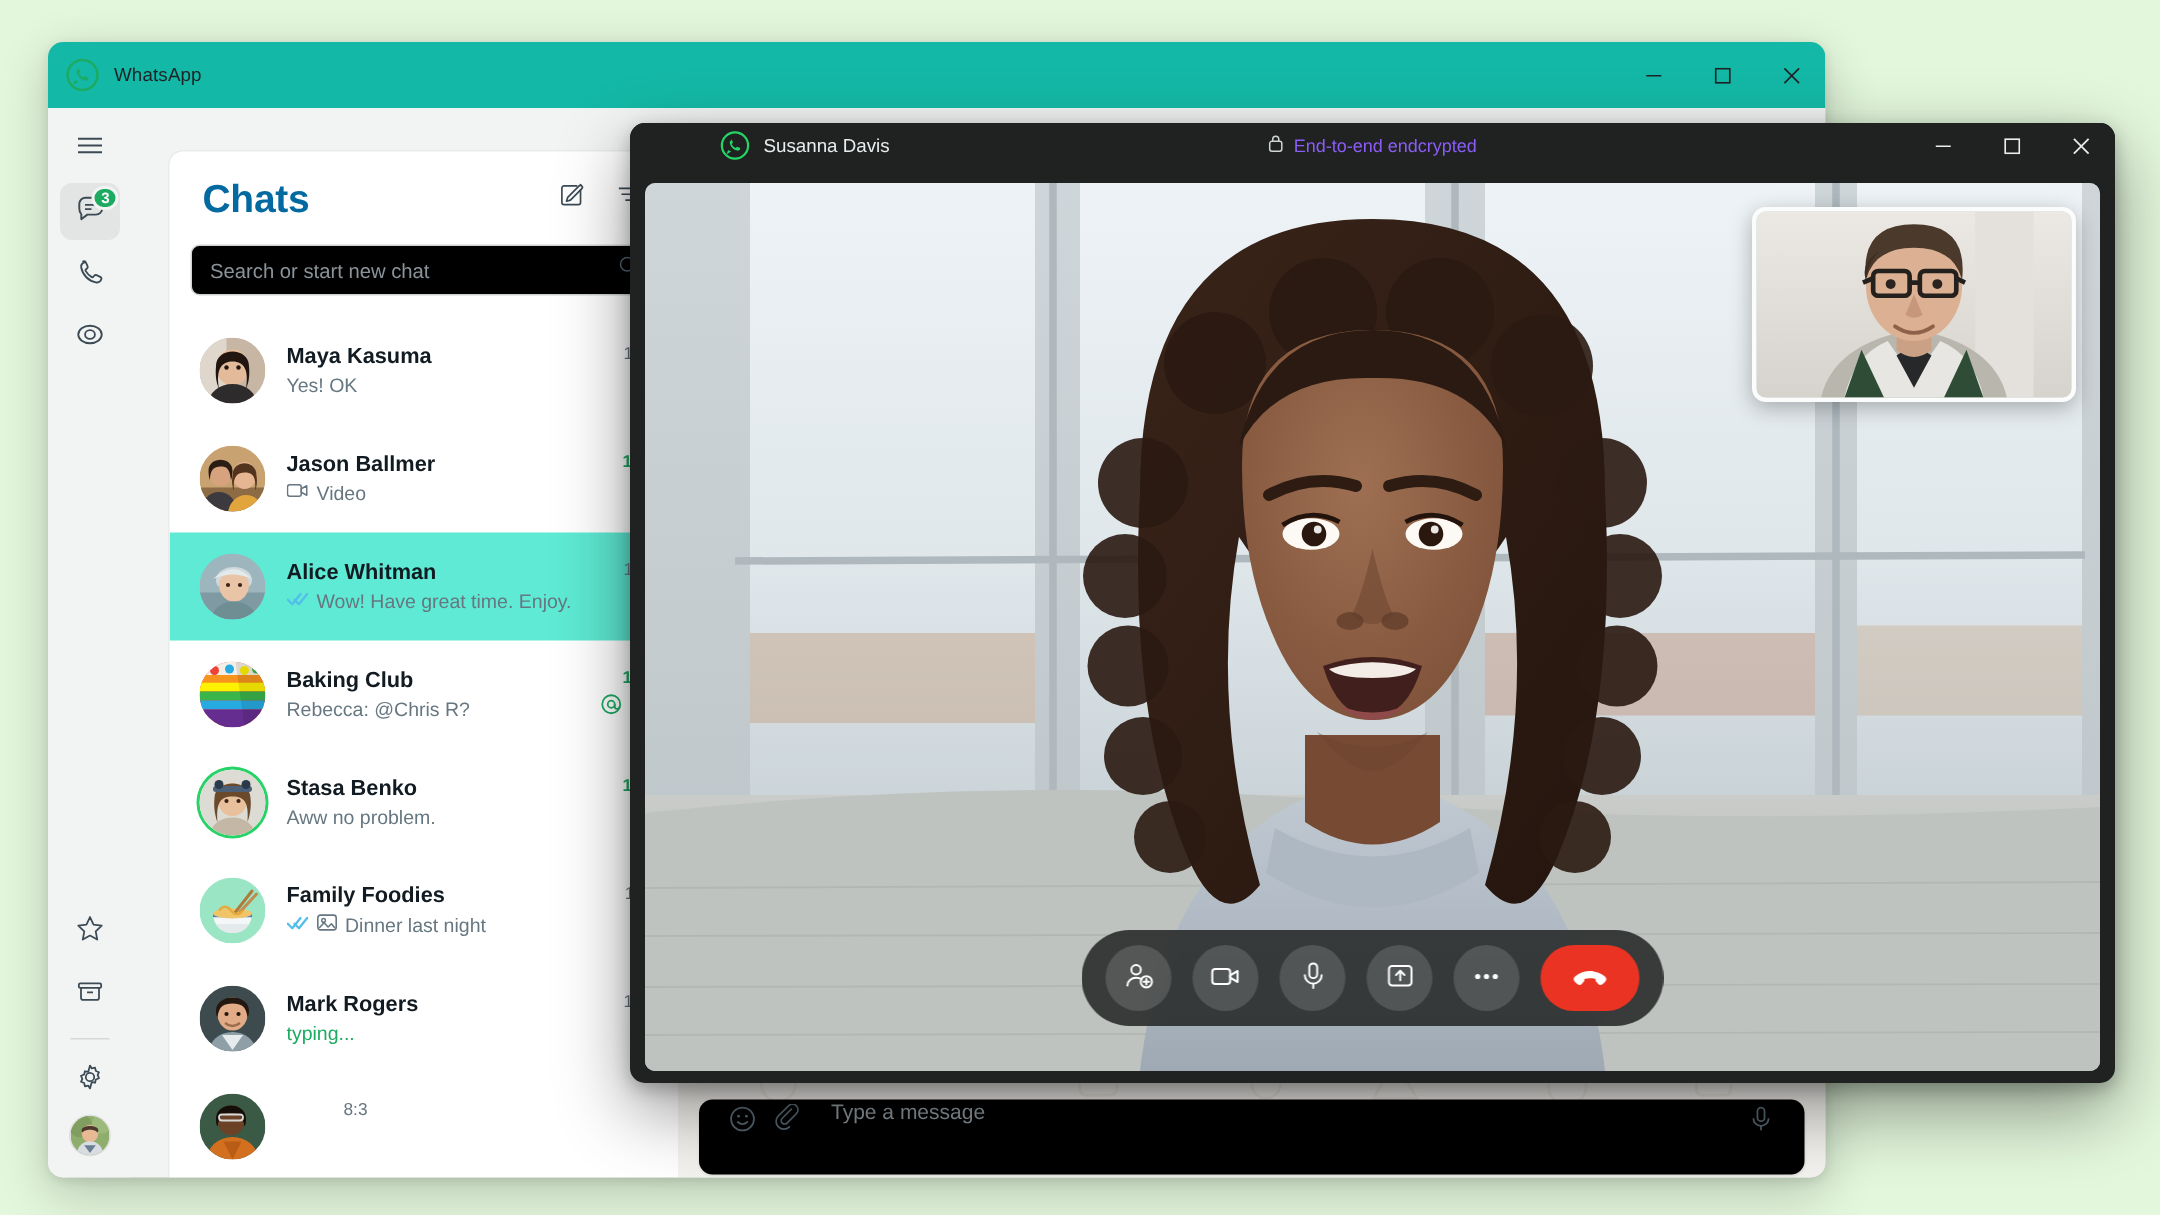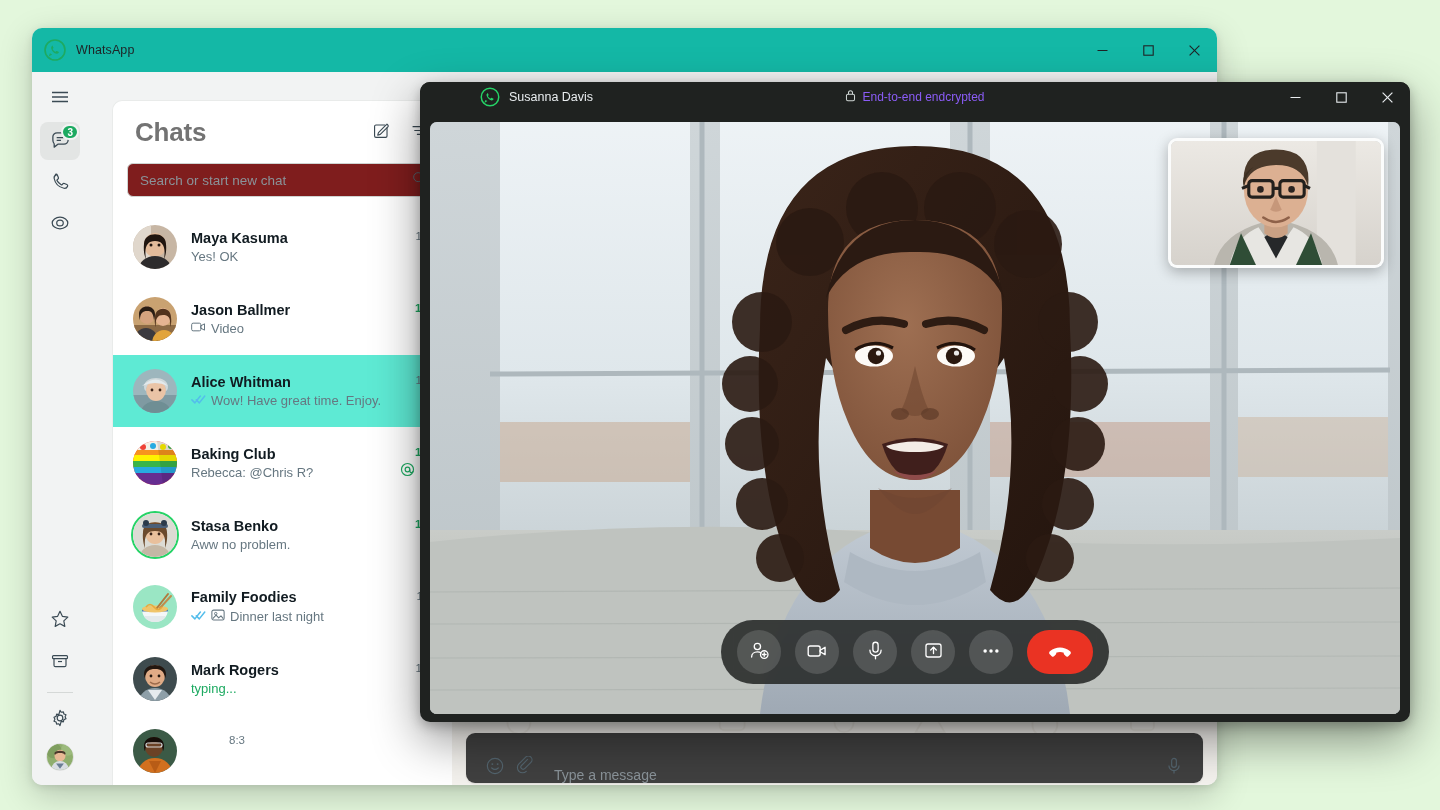--- a/index.html
+++ b/index.html
@@ -78,32 +78,32 @@
     position: absolute; left: 80px; top: 72px; bottom: 0;
     width: 340px; background: #fff;
     border-top-left-radius: 10px;
     border-left: 1px solid #e9ebea; border-top: 1px solid #e9ebea;
     overflow: hidden;
   }
   #chat-panel-header {
     height: 62px; display: flex; align-items: center;
     padding: 0 16px 0 22px;
   }
-  #chats-title { font-size: 26px; font-weight: bold; color: #737373; letter-spacing: -.2px; }
+  #chats-title { font-size: 26px; font-weight: bold; color: #0369a1; letter-spacing: -.2px; }
   .hdr-actions { margin-left: auto; display: flex; gap: 4px; }
   .hdr-btn {
     width: 34px; height: 34px; border-radius: 8px;
     display: flex; align-items: center; justify-content: center; cursor: default;
   }
 
   #search-wrap { padding: 0 14px 12px; }
   #search-box {
     height: 34px; border: 1px solid #cfd4d2; border-radius: 6px;
     display: flex; align-items: center; padding: 0 10px 0 12px;
-    background: #7f1d1d;
+    background: #000000;
   }
   #search-input-text { font-size: 13.5px; color: #8a9399; flex: 1 1 auto; }
   #search-icon { flex: 0 0 auto; margin-left: 6px; }
 
   #chat-list { position: absolute; top: 110px; left: 0; right: 0; bottom: 0; overflow: hidden; }
   .chat-row {
     height: 72px; display: flex; align-items: center;
     padding: 0 14px 0 20px; cursor: default; position: relative;
   }
   .chat-row.selected { background: #5eead4; }
@@ -145,22 +145,22 @@
     position: absolute; left: 420px; top: 72px; right: 0; bottom: 0;
     background: #f4f2ee;
     border-top: 1px solid #e9ebea;
     overflow: hidden;
   }
   #conv-doodle {
     position: absolute; inset: 0; opacity: .40;
   }
   #composer {
     position: absolute; left: 14px; right: 14px; bottom: 2px; height: 50px;
-    background: #404040; border-radius: 9px;
-    display: flex; align-items: flex-end; padding: 0 14px;
+    background: #000000; border-radius: 9px;
+    display: flex; align-items: flex-start; padding: 0 14px;
     box-shadow: 0 1px 2px rgba(0,0,0,.10);
   }
   .comp-btn {
     width: 30px; height: 30px; display: flex; align-items: center;
     justify-content: center; cursor: default; border-radius: 6px; flex: 0 0 auto;
   }
   #composer-placeholder {
     flex: 1 1 auto; font-size: 14px; color: #8a9399; padding-left: 14px;
   }
 

